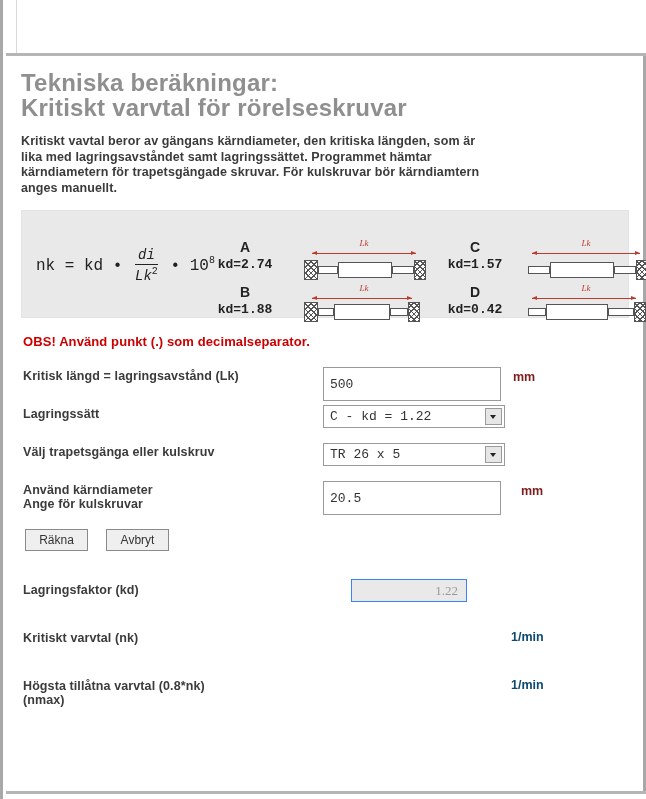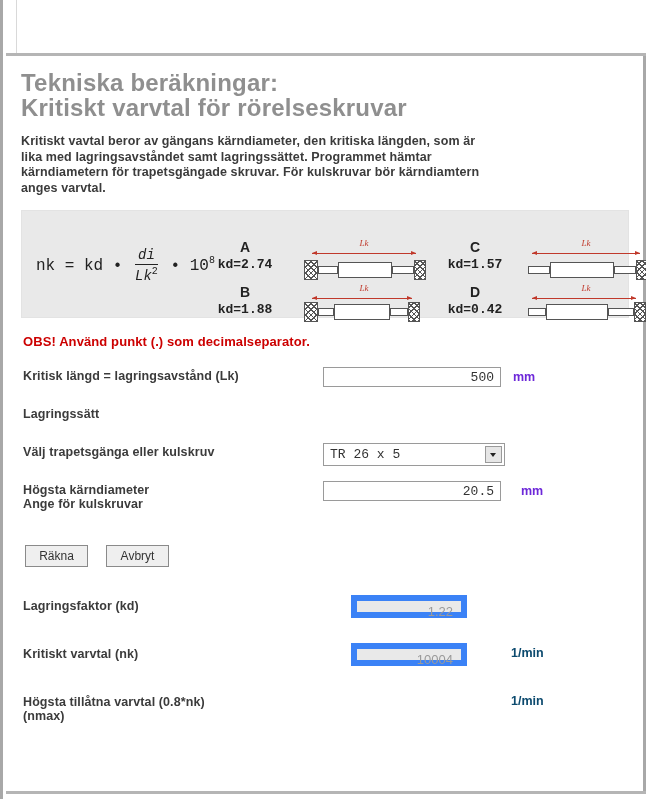--- a/index.html
+++ b/index.html
@@ -200,36 +200,35 @@
     color: #3b3b3b;
     font-weight: bold;
     line-height: 14px;
     letter-spacing: 0.1px;
   }
   .row input.txt {
     position: absolute;
     left: 302px;
     top: 0;
     width: 178px;
-    height: 20px;
+    height: 34px;
     box-sizing: border-box;
     border: 1px solid #9a9a9a;
     background: #fff;
     font-family: "Liberation Mono", monospace;
     font-size: 13px;
     color: #333;
-    text-align: right;
     padding: 0 6px;
   }
   .row .unit {
     position: absolute;
     left: 492px;
     top: 3px;
     font-size: 12.5px;
-    color: #6d28d9;
+    color: #7f1d1d;
     font-weight: bold;
   }
 
   .selwrap {
     position: absolute;
     left: 302px;
     top: 0;
     width: 182px;
     height: 23px;
     border: 1px solid #9a9a9a;
@@ -259,21 +258,21 @@
     position: absolute;
     left: 4px; top: 6px;
     border-left: 3.5px solid transparent;
     border-right: 3.5px solid transparent;
     border-top: 4px solid #222;
   }
 
   .buttons {
     position: relative;
     height: 30px;
-    margin-top: 20px;
+    margin-top: 4px;
     margin-bottom: 14px;
   }
   .btn {
     position: absolute;
     top: 0;
     height: 22px;
     background: #efefef;
     border: 1px solid #8a8a8a;
     box-sizing: border-box;
     font-family: "Liberation Sans", sans-serif;
@@ -300,23 +299,23 @@
     line-height: 14px;
     letter-spacing: 0.1px;
   }
   .orow .out {
     position: absolute;
     left: 330px;
     top: 6px;
     width: 116px;
     height: 23px;
     box-sizing: border-box;
-    border: 6px solid #3b82f6;
+    border: 1px solid #3b82f6;
     background: #e9e9e9;
-    font-family: Liberation Sans, sans-serif;
+    font-family: Liberation Serif, serif;
     font-size: 13px;
     color: #9a9a9a;
     text-align: right;
     padding: 3px 8px 0 0;
   }
   .orow .unit {
     position: absolute;
     left: 490px;
     top: 9px;
     font-size: 12.5px;
@@ -333,21 +332,21 @@
     <div class="leftbox"></div>
   </div>
 
   <div class="content">
 
     <h1 class="title">
       <span>Tekniska beräkningar:</span>
       <span class="l2">Kritiskt varvtal för rörelseskruvar</span>
     </h1>
 
-    <p class="intro">Kritiskt vavtal beror av gängans kärndiameter, den kritiska längden, som är lika med lagringsavståndet samt lagringssättet. Programmet hämtar kärndiametern för trapetsgängade skruvar. För kulskruvar bör kärndiamtern anges varvtal.</p>
+    <p class="intro">Kritiskt vavtal beror av gängans kärndiameter, den kritiska längden, som är lika med lagringsavståndet samt lagringssättet. Programmet hämtar kärndiametern för trapetsgängade skruvar. För kulskruvar bör kärndiamtern anges manuellt.</p>
 
     <div class="panel">
 
       <div class="formula">
         <span class="nonit">nk = kd</span>
         <span class="nonit">•</span>
         <span class="frac">
           <span class="num">di</span>
           <span class="den"><span>Lk</span><sup>2</sup></span>
         </span>
@@ -414,52 +413,55 @@
     <div class="obs">OBS! Använd punkt (.) som decimalseparator.</div>
 
     <div class="row">
       <div class="label">Kritisk längd = lagringsavstånd (Lk)</div>
       <input class="txt" type="text" value="500" style="">
       <div class="unit">mm</div>
     </div>
 
     <div class="row">
       <div class="label">Lagringssätt</div>
+      <div class="selwrap">
+        <div class="selval">C - kd = 1.22</div>
+        <div class="selbtn"></div>
+      </div>
     </div>
 
     <div class="row">
       <div class="label">Välj trapetsgänga eller kulskruv</div>
       <div class="selwrap">
         <div class="selval">TR 26 x 5</div>
         <div class="selbtn"></div>
       </div>
     </div>
 
     <div class="row" style="height:44px;">
       <div class="label">
-        <span>Högsta kärndiameter</span><br>
+        <span>Använd kärndiameter</span><br>
         <span>Ange för kulskruvar</span>
       </div>
       <input class="txt" type="text" value="20.5" style="">
       <div class="unit" style="left:500px;">mm</div>
     </div>
 
     <div class="buttons">
       <div class="btn" id="btn-calc">Räkna</div>
       <div class="btn" id="btn-cancel">Avbryt</div>
     </div>
 
     <div class="orow">
       <div class="label">Lagringsfaktor (kd)</div>
       <div class="out">1.22</div>
     </div>
 
     <div class="orow">
       <div class="label">Kritiskt varvtal (nk)</div>
-      <div class="out">10004</div>
       <div class="unit">1/min</div>
     </div>
 
     <div class="orow">
       <div class="label">
         <span>Högsta tillåtna varvtal (0.8*nk)</span><br>
         <span>(nmax)</span>
       </div>
       <div class="unit">1/min</div>
     </div>

